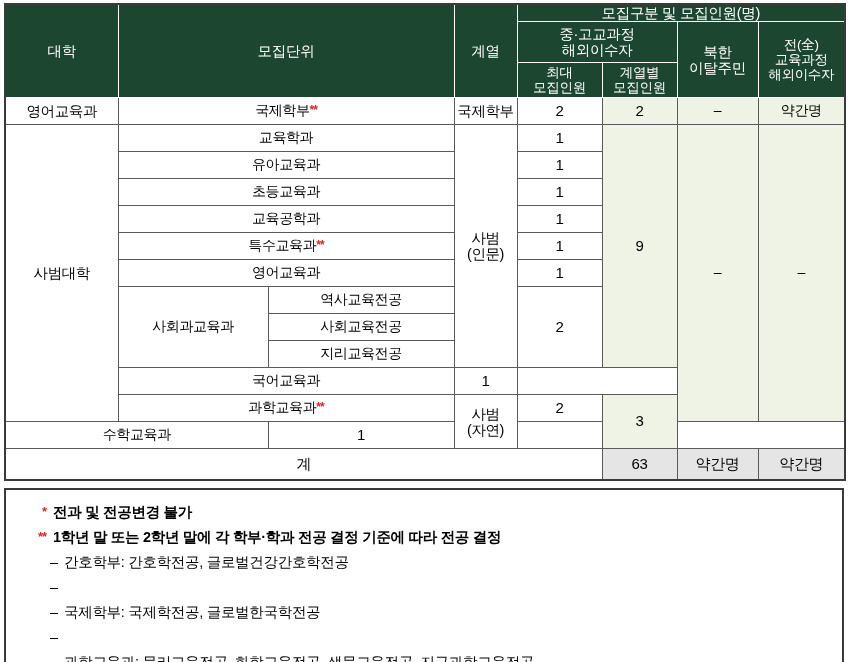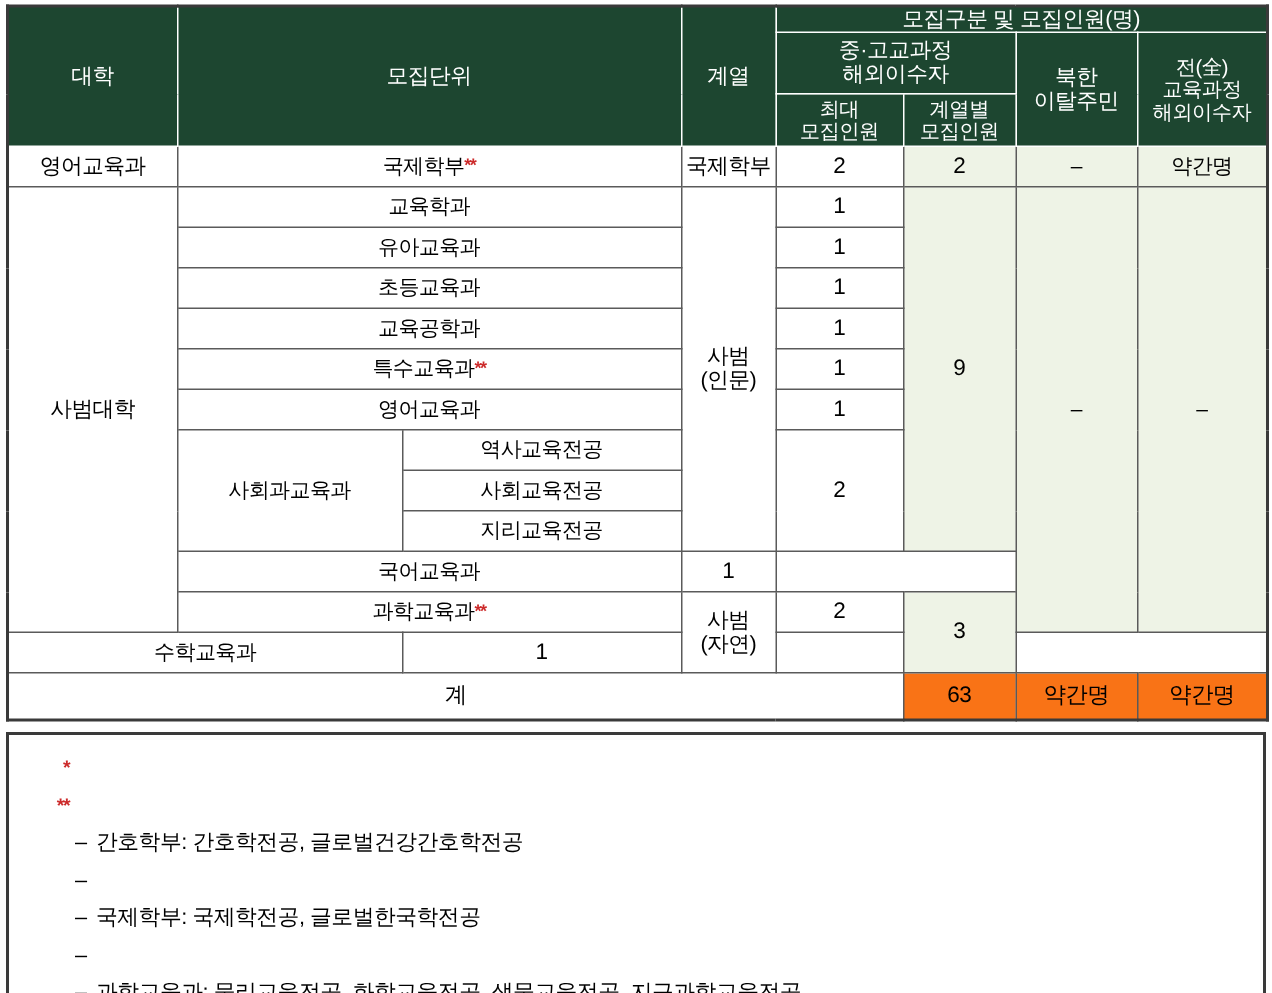--- a/index.html
+++ b/index.html
@@ -63,21 +63,21 @@
   }
   .num { font-size: 15px; }
   .tint { background: #eef3e6; }
   .unitcol { font-weight: bold; font-size: 14.5px; }
   .collegecol { font-size: 14.5px; }
   .sumrow {
     font-weight: bold;
     font-size: 15px;
     height: 30px;
   }
-  .sumrow.tint { background: #f97316; }
+  .sumrow.tint { background: #e5e5e5; }
 
   .ast {
     color: #cc2b2b;
     font-weight: bold;
     font-size: 12px;
     letter-spacing: -1px;
     vertical-align: 1px;
   }
 
   
@@ -248,23 +248,25 @@
         <td class="bd sumrow tint num">63</td>
         <td class="bd sumrow tint">약간명</td>
         <td class="bd sumrow tint">약간명</td>
       </tr>
     </tfoot>
   </table>
 
   <div class="notes" id="notes">
       <div class="note-line lvl1">
         <span class="note-mark">*</span>
+        <span class="note-text">전과 및 전공변경 불가</span>
       </div>
       <div class="note-line lvl1">
         <span class="note-mark">**</span>
+        <span class="note-text">1학년 말 또는 2학년 말에 각 학부·학과 전공 결정 기준에 따라 전공 결정</span>
       </div>
       <div class="note-line lvl2">
         <span class="note-dash">–</span>
         <span class="note-text">간호학부: 간호학전공, 글로벌건강간호학전공</span>
       </div>
       <div class="note-line lvl2">
         <span class="note-dash">–</span>
       </div>
       <div class="note-line lvl2">
         <span class="note-dash">–</span>

